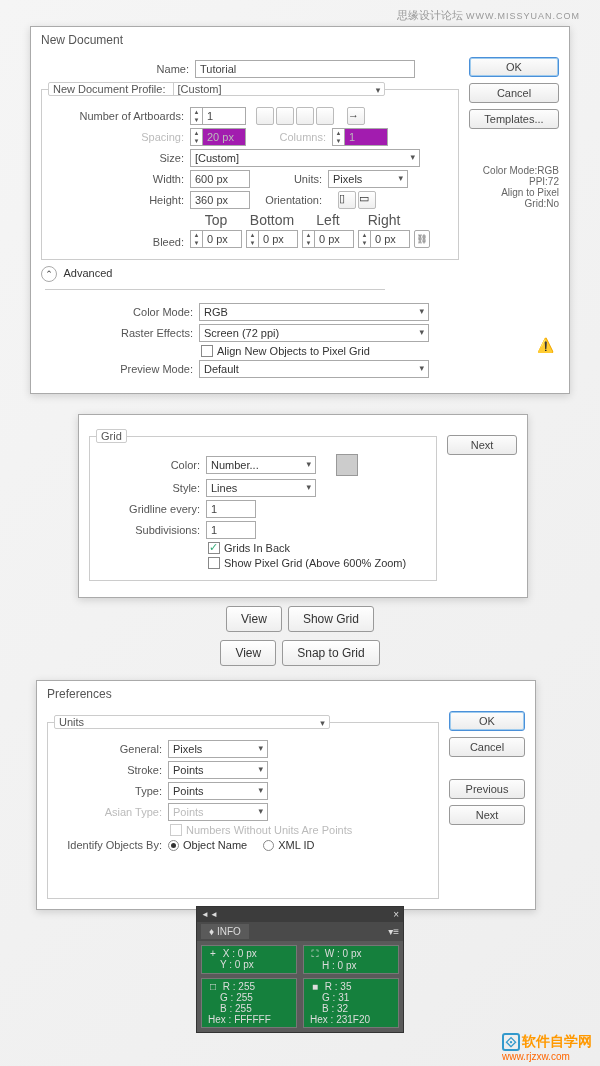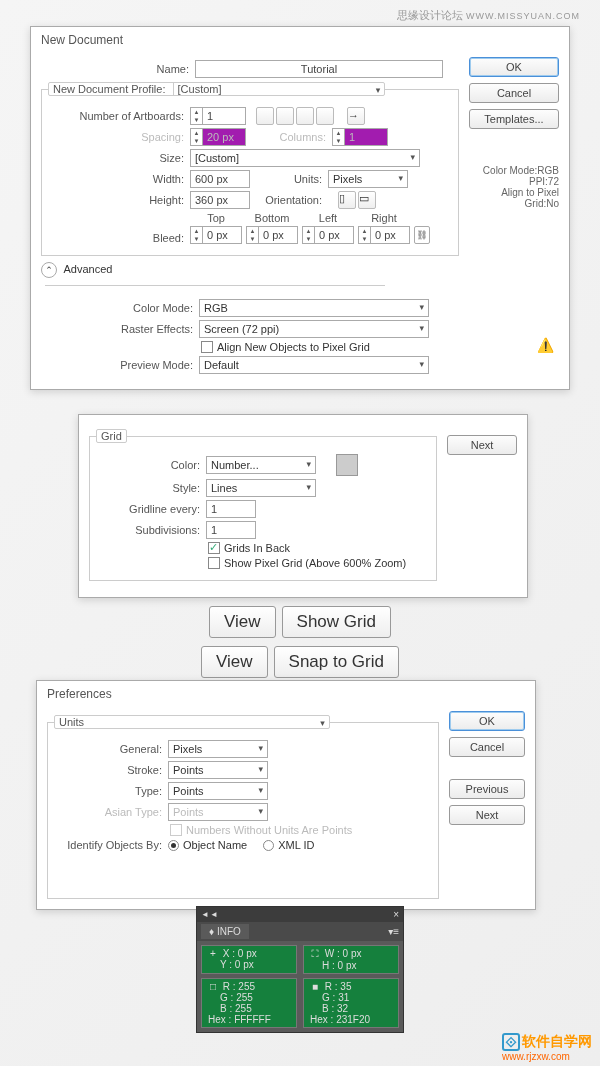--- a/index.html
+++ b/index.html
@@ -21,30 +21,30 @@
 .sel { border: 1px solid #aaa; padding: 2px 4px; font-size: 11px; position: relative; background: #fff; }
 .sel::after { content: "▾"; position: absolute; right: 4px; top: 2px; font-size: 9px; color: #555; }
 fieldset { border: 1px solid #ccc; padding: 8px 10px 8px 0; margin: 4px 0; position: relative; }
 legend { font-size: 11px; color: #555; padding: 0 4px; border: 1px solid #ccc; border-radius: 2px; margin-left: 6px; background: #fff; margin-top: 41px; }
 .micro { display: inline-block; width: 18px; height: 18px; border: 1px solid #bbb; border-radius: 2px; background: linear-gradient(#fff,#eee); margin-right: 2px; vertical-align: middle; }
 .spin { display: inline-flex; }
 .spin .updown { width: 12px; border: 1px solid #aaa; border-right: 0; display: flex; flex-direction: column; }
 .spin .updown span { flex:1; font-size: 6px; text-align: center; line-height: 8px; color: #555; }
 .bleed-group { display: flex; gap: 4px; }
 .bleed-item { display: flex; flex-direction: column; align-items: center; gap: 2px; }
-.bleed-item .hdr { font-size: 11px; color: #555; }
+.bleed-item .hdr { font-size: 14px; color: #555; }
 .expand-arrow { display: inline-block; width: 16px; height: 16px; border: 1px solid #aaa; border-radius: 50%; text-align: center; line-height: 14px; font-size: 9px; cursor: pointer; margin-right: 4px; }
 .checkbox { display: inline-block; width: 12px; height: 12px; border: 1px solid #888; background: #fff; margin-right: 4px; vertical-align: middle; position: relative; }
 .checkbox.checked::after { content: "✓"; position: absolute; top: -2px; left: 0; font-size: 11px; color: #3a7; }
 .radio { display: inline-block; width: 11px; height: 11px; border: 1px solid #888; border-radius: 50%; margin-right: 4px; vertical-align: middle; position: relative; }
 .radio.checked::after { content: ""; position: absolute; top: 2px; left: 2px; width: 5px; height: 5px; background: #333; border-radius: 50%; }
 .info-text { font-size: 10px; color: #666; text-align: right; margin-top: 30px; }
 .warn-icon { position: absolute; right: 14px; top: 310px; font-size: 14px; }
 .menu-btn-row { display: flex; gap: 6px; justify-content: center; margin: 8px 0; }
-.menu-btn { background: linear-gradient(#fff,#eee); border: 1px solid #999; border-radius: 3px; padding: 5px 14px; font-size: 17px; }
+.menu-btn { background: linear-gradient(#fff,#eee); border: 1px solid #999; border-radius: 3px; padding: 5px 14px; font-size: 12px; }
 .info-panel { position: absolute; background: #5a5a5a; border: 1px solid #333; color: #ddd; font-size: 10px; }
 .info-panel .tabbar { background: #3c3c3c; padding: 2px 4px; display: flex; align-items: center; justify-content: space-between; }
 .info-panel .tab { background: #5a5a5a; padding: 2px 8px; font-size: 10px; }
 .info-panel .body { padding: 4px; }
 .info-panel .pair { display: flex; gap: 6px; }
 .info-panel .cell { flex: 1; padding: 2px 4px; border: 1px solid #777; background: #15803d; }
 .info-panel .sym { display: inline-block; width: 14px; text-align: center; }
 .info-panel .close { font-size: 8px; letter-spacing: 1px; }
 .swatch { width: 22px; height: 22px; border: 1px solid #999; background: #ccc; }
 .watermark-bottom { position: absolute; bottom: 4px; right: 8px; font-size: 14px; font-weight: bold; color: #ff9900; }
@@ -58,21 +58,21 @@
 <div class="watermark-top">
   <span>思缘设计论坛</span>&nbsp;<span class="small">WWW.MISSYUAN.COM</span>
 </div>
 
 <div class="dialog" style="left:30px; top:26px; width:540px;">
   <div class="dialog-title">New Document</div>
   <div class="dialog-body">
     <div class="main-col">
       <div class="row">
         <span class="lbl" style="width:154px;">Name:</span>
-        <input class="inp" style="width: 248px; text-align: center;" value="Tutorial">
+        <input class="inp" style="width: 220px;" value="Tutorial">
       </div>
 
       <fieldset>
         <legend>
           <span>New Document Profile:</span>
           <span style="display:inline-block; width:200px; text-align:left; padding-left:4px; border-left:1px solid #ccc; margin-left:4px;">[Custom]</span>
           <span style="font-size:9px;">▾</span>
         </legend>
 
         <div class="row">

